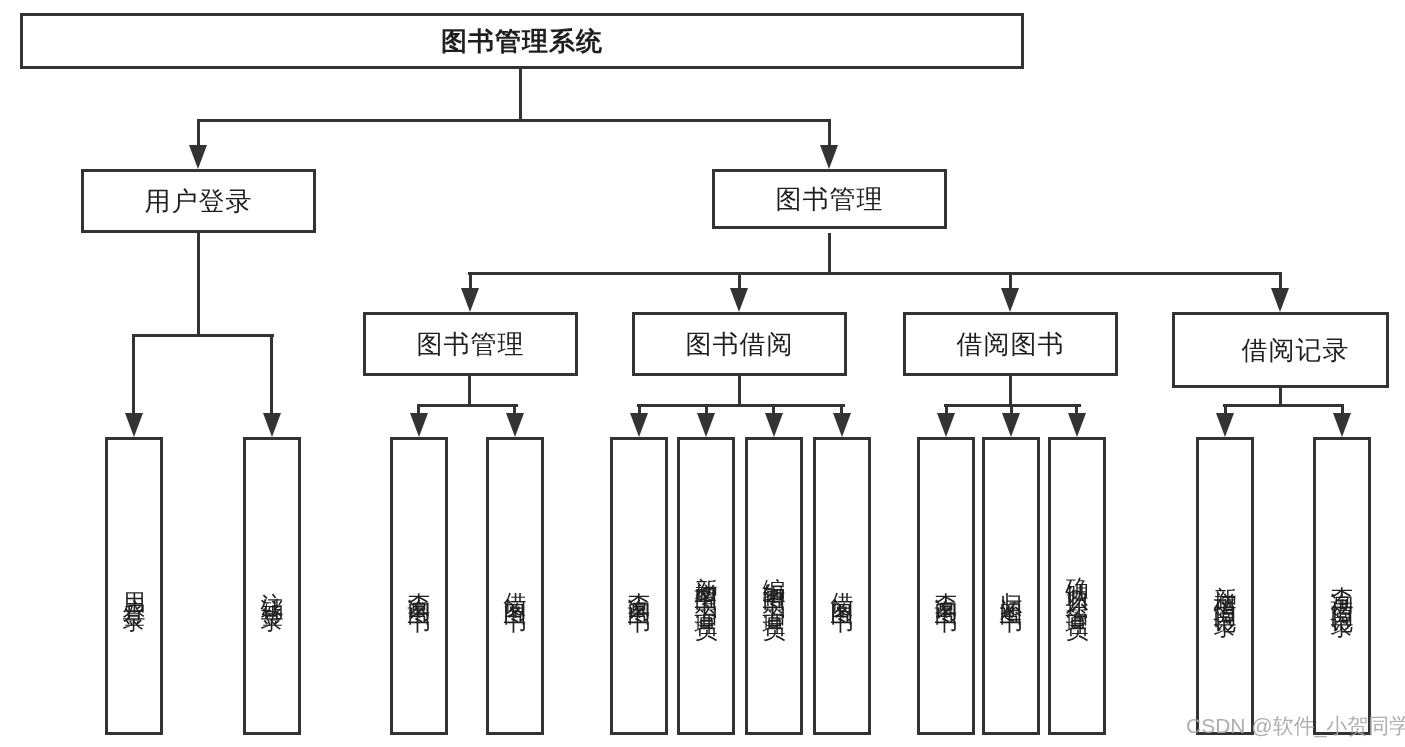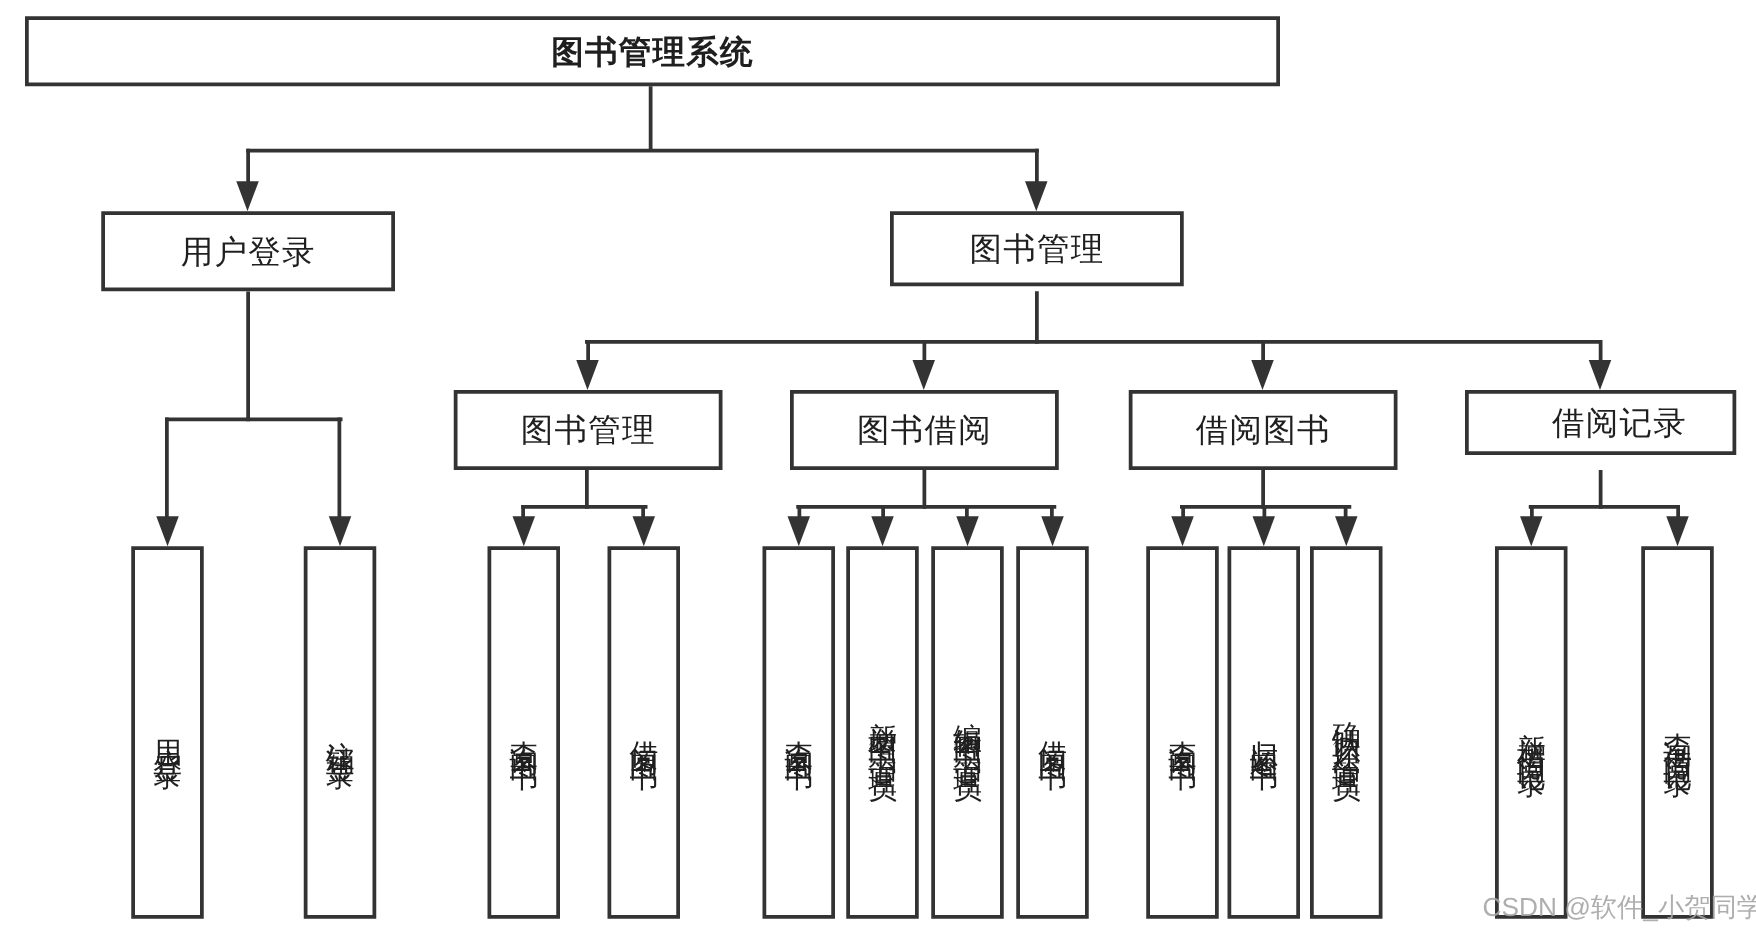--- a/index.html
+++ b/index.html
@@ -99,21 +99,21 @@
 
   <div class="box-h" style="left:363px;top:312px;width:215px;height:64px;">
     <span>图书管理</span>
   </div>
   <div class="box-h" style="left:632px;top:312px;width:215px;height:64px;">
     <span>图书借阅</span>
   </div>
   <div class="box-h" style="left:903px;top:312px;width:215px;height:64px;">
     <span>借阅图书</span>
   </div>
-  <div class="box-h" style="left:1172px;top:312px;width:217px;height:52px;padding-left:30px;">
+  <div class="box-h" style="left:1172px;top:312px;width:217px;height:76px;padding-left:30px;">
     <span>借阅记录</span>
   </div>
 
   <div class="vl" style="left:468px;top:376px;width:3px;height:31px;"></div>
   <div class="hl" style="left:417px;top:404px;width:101px;height:3px;"></div>
   <div class="vl" style="left:417px;top:404px;width:3px;height:11px;"></div>
   <div class="arr" style="left:410px;top:413px;"></div>
   <div class="vl" style="left:513px;top:404px;width:3px;height:11px;"></div>
   <div class="arr" style="left:506px;top:413px;"></div>
 

